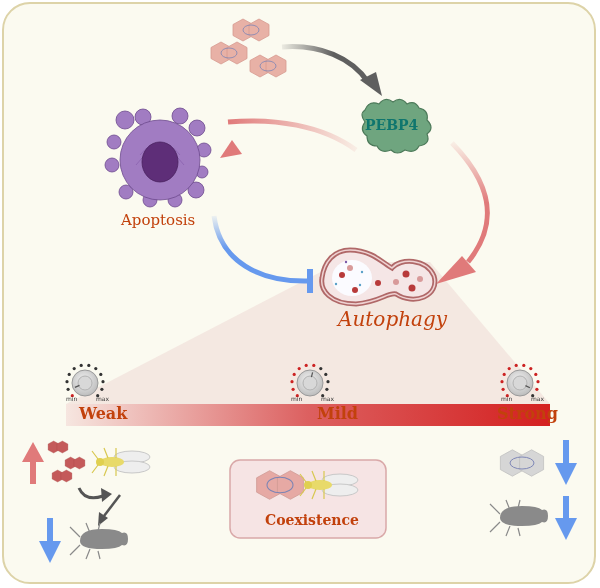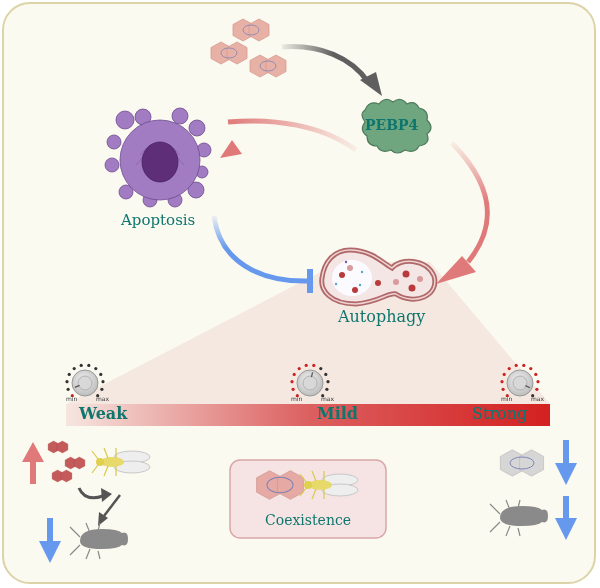--- a/index.html
+++ b/index.html
@@ -1,26 +1,26 @@
 <!DOCTYPE html>
 <html><head>
 <meta charset="utf-8">
 <style>
   html, body { margin:0; padding:0; background:#ffffff; }
   body { width:600px; height:588px; position:relative; overflow:hidden; font-family:"DejaVu Serif", serif; }
   #frame { position:absolute; left:2px; top:2px; width:594px; height:582px; border:2px solid #ddd3a8; border-radius:28px; background:#fbfaf0; box-sizing:border-box; }
   svg#diagram { position:absolute; left:0; top:0; }
-  .lbl { position:absolute; font-family:"DejaVu Serif", serif; color:#0f766e; white-space:nowrap; }
+  .lbl { position:absolute; font-family:"DejaVu Serif", serif; color:#c2410c; white-space:nowrap; }
   .lbl-pebp4 { left:365px; top:117px; color:#0f766e; font-weight:bold; font-size:14px; letter-spacing:0px; }
   .lbl-apoptosis { left:121px; top:211px; font-size:15px; }
-  .lbl-autophagy { left:338px; top:307px; font-size:16px; }
+  .lbl-autophagy { left:338px; top:307px; font-size:20px;font-style:italic; }
   .lbl-weak { left:79px; top:404px; font-size:16px; font-weight:bold; }
   .lbl-mild { left:289px; top:404px; font-size:16px; font-weight:bold;margin-left:28px; }
-  .lbl-strong { left:472px; top:404px; font-size:16px; font-weight:normal; }
-  .lbl-coex { left:265px; top:512px; font-size:14px; }
+  .lbl-strong { left:497px; top:404px; font-size:16px; font-weight:bold; }
+  .lbl-coex { left:265px; top:512px; font-size:14px;font-weight:bold; }
   .knob-min, .knob-max { position:absolute; font-family:"DejaVu Sans", sans-serif; font-size:6px; color:#333; }
 </style>
 </head>
 <body>
 
 <div id="frame"></div>
 
 <svg id="diagram" width="600" height="588" viewBox="0 0 600 588">
   <defs>
     <linearGradient id="barGrad" x1="0" x2="1" y1="0" y2="0">

